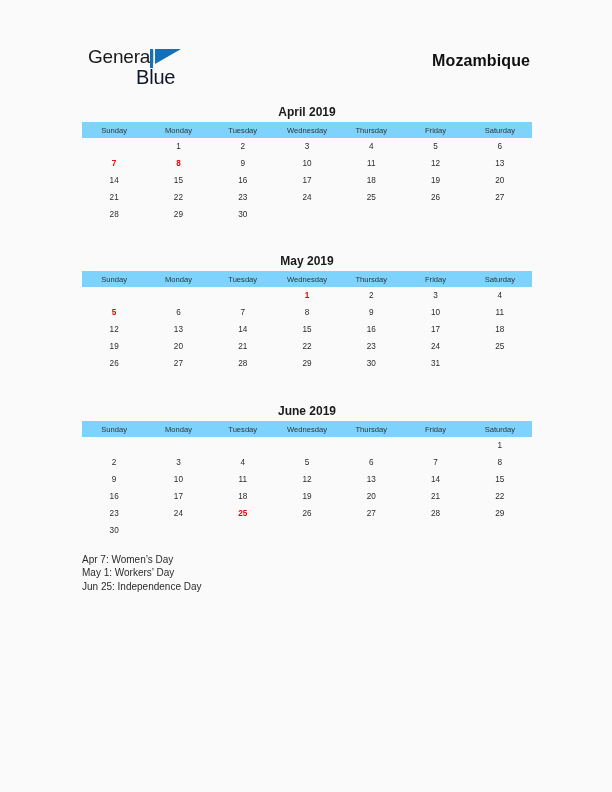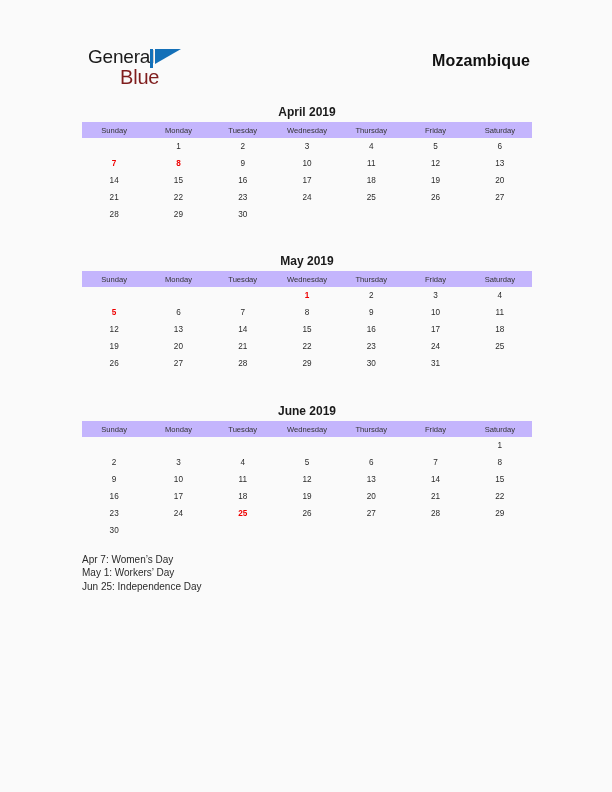--- a/index.html
+++ b/index.html
@@ -40,25 +40,25 @@
   }
   .logo-flag {
     position: absolute;
     left: 62px;
     top: 3px;
     width: 32px;
     height: 19px;
   }
   .logo-blue {
     position: absolute;
-    left: 32px;
+    left: 48px;
     top: 20px;
     font-size: 20px;
     letter-spacing: -0.2px;
-    color: #7f1d1d;
+    color: #0f172a;
   }
   .country-title {
     position: absolute;
     right: 82px;
     top: 52px;
     font-size: 16px;
     font-weight: bold;
     color: #111111;
     letter-spacing: 0.1px;
   }
@@ -80,21 +80,21 @@
     color: #1a1a1a;
     height: 18px;
     line-height: 16px;
   }
   table.cal {
     border-collapse: collapse;
     width: 450px;
     table-layout: fixed;
   }
   table.cal th {
-    background: #c4b5fd;
+    background: #7dd3fc;
     font-size: 7.6px;
     font-weight: normal;
     color: #333333;
     height: 16px;
     text-align: center;
     vertical-align: middle;
     padding: 0;
   }
   table.cal td {
     font-size: 8.2px;

